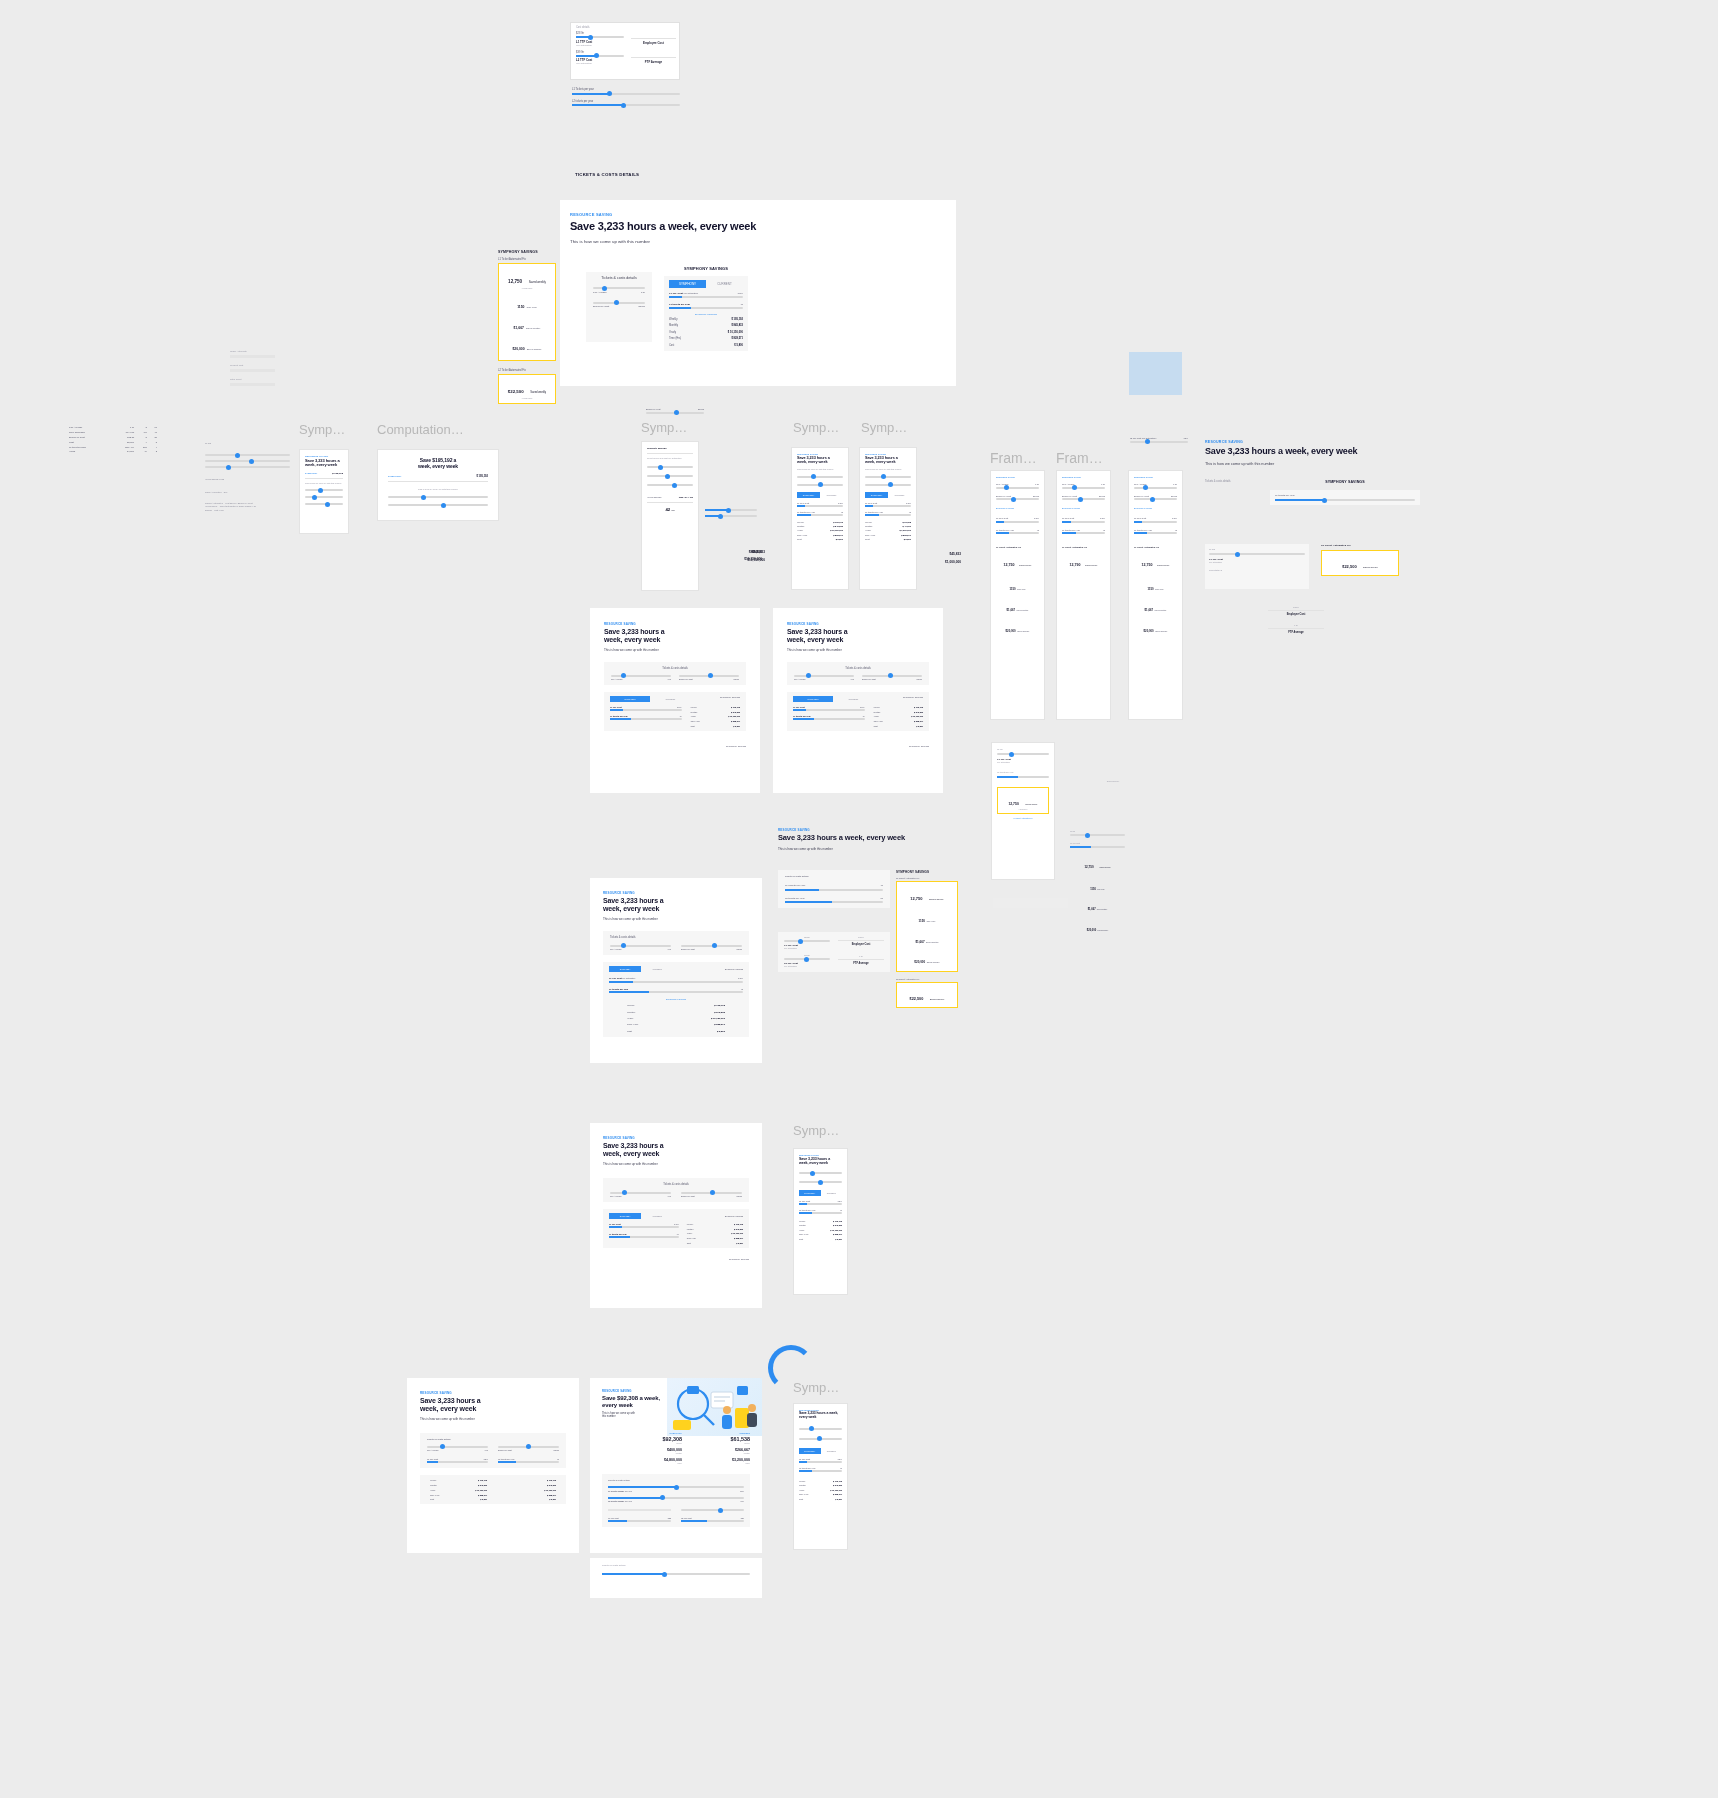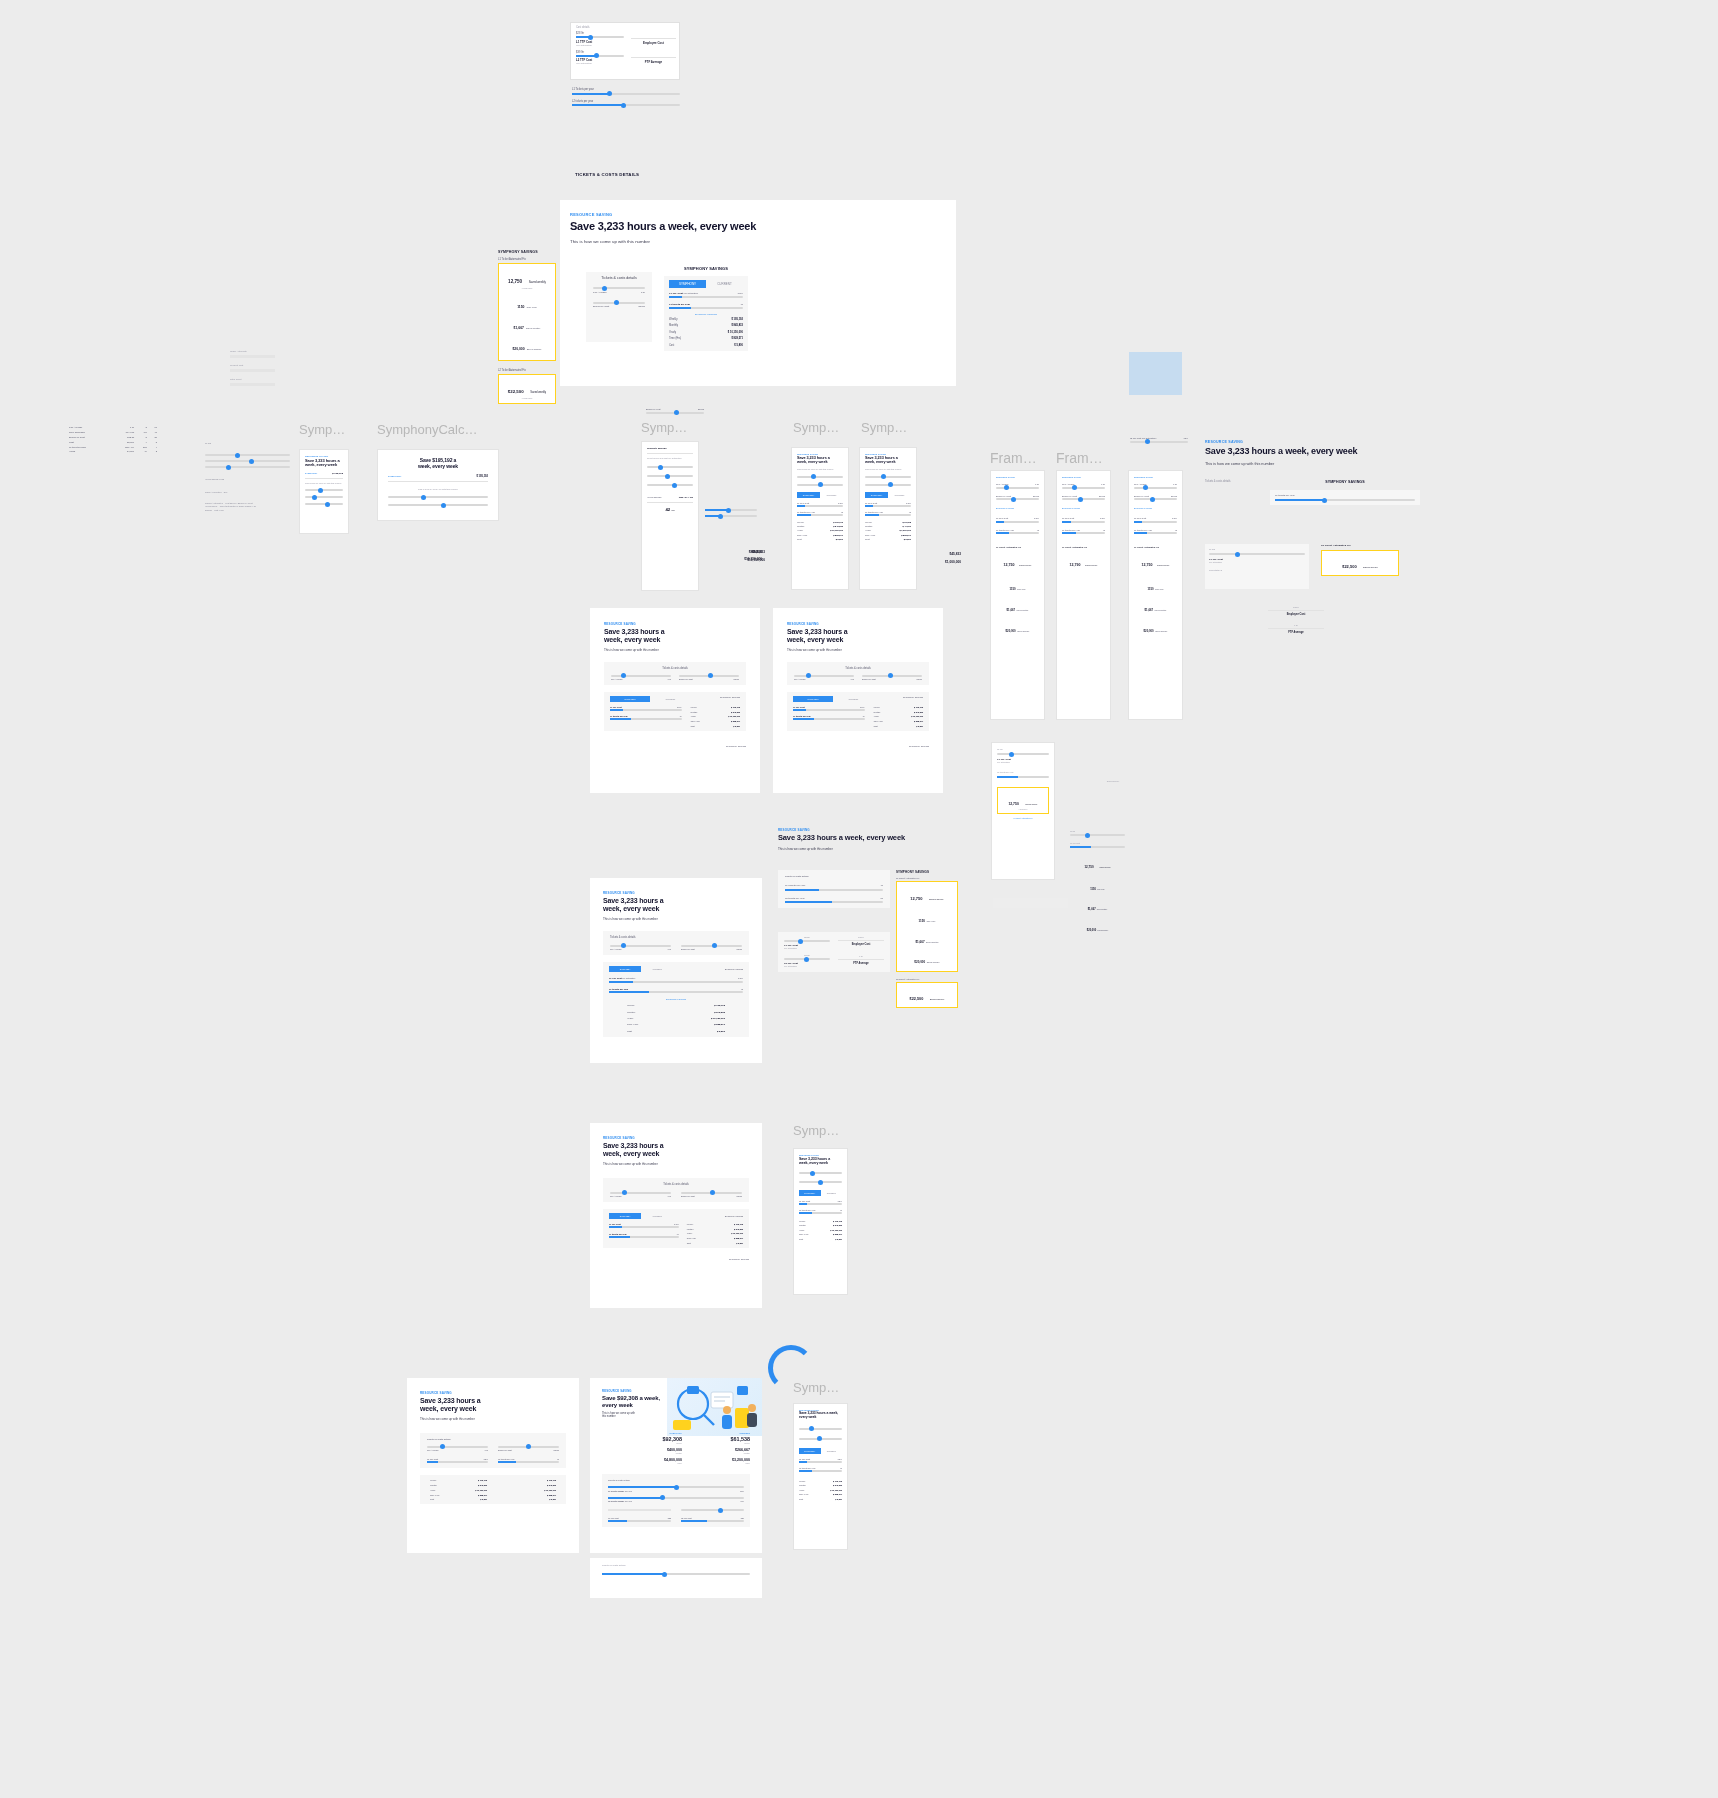--- a/index.html
+++ b/index.html
@@ -288,21 +288,21 @@
         </div>
       <div class="track" style="margin:5px 0;">
           <div class="knob" style="left:25%"></div>
         </div>
       <div class="track" style="margin:5px 0;">
           <div class="knob" style="left:60%"></div>
         </div>
     </div>
   </div>
 
-  <div class="frame-label" style="left:377px;top:422px;font-size:13px;">SymphonyCalc…</div>
+  <div class="frame-label" style="left:377px;top:422px;font-size:13px;">Computation…</div>
   <div class="art" style="left:377px;top:449px;width:122px;height:72px;border:1px solid #e3e3e3;">
     <div style="padding:8px 10px;">
       <div class="hl" style="font-size:5px;text-align:center;">Save $195,192 a</div>
       <div class="hl" style="font-size:5px;text-align:center;">week, every week</div>
       <div class="row" style="font-size:2.6px;margin-top:6px;">
         <span class="eyebrow" style="font-size:2.2px;">SYMPHONY</span>
         <span class="val">$ 195,192</span>
       </div>
       <div class="divider" style="margin:3px 0 6px;"></div>
       <div style="font-size:2.2px;color:#9a9aa8;text-align:center;">This is how we come up with this number</div>

